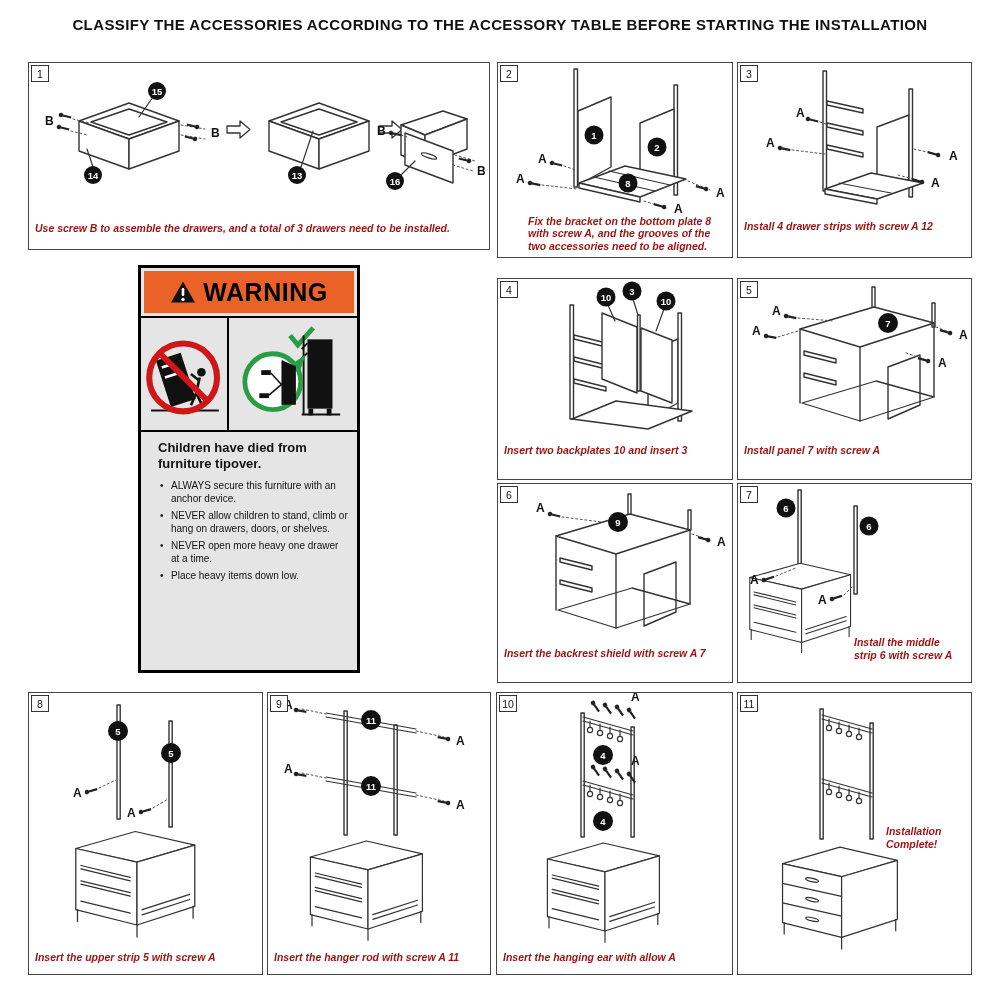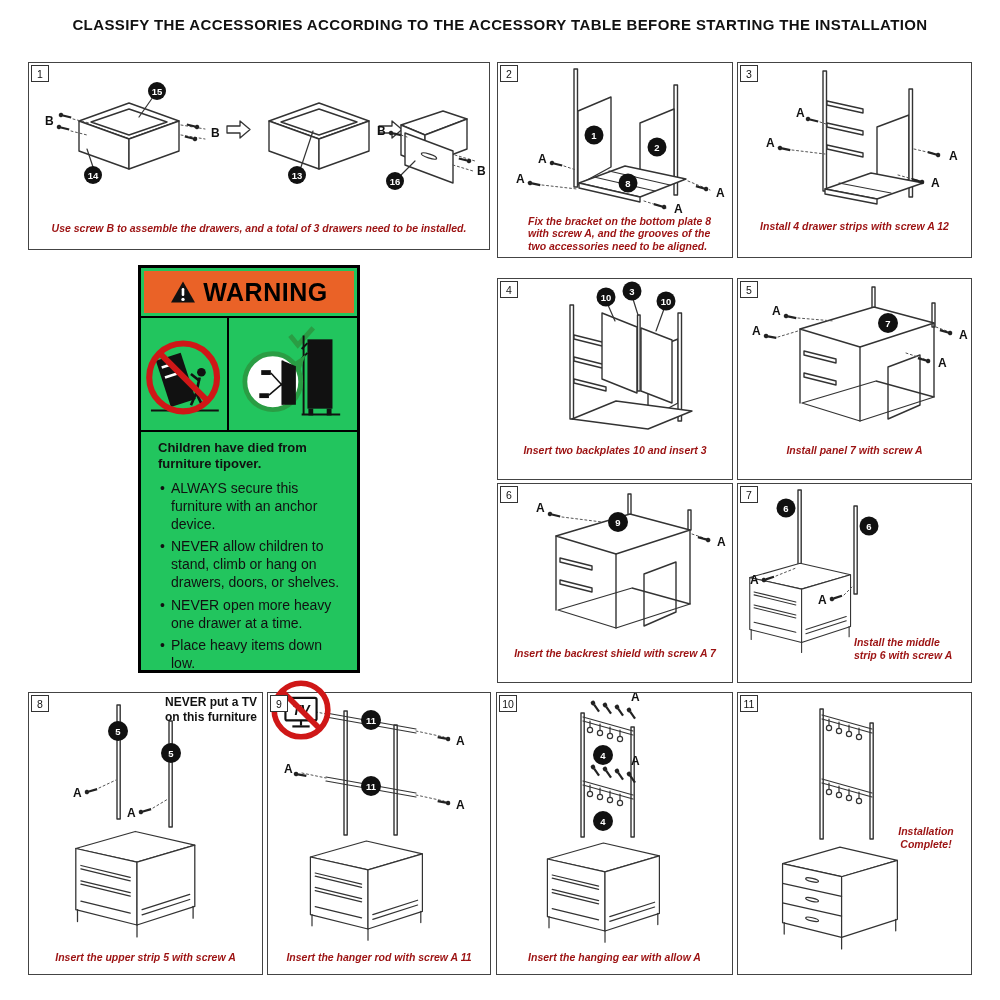--- a/index.html
+++ b/index.html
@@ -10,45 +10,45 @@
     --line:#333;
   }
   html,body{margin:0;padding:0;}
   body{width:1000px;height:1000px;position:relative;background:#fff;
        font-family:"Liberation Sans", sans-serif;color:#111;overflow:hidden;}
   .title{position:absolute;left:0;top:16px;width:1000px;text-align:center;
          font-size:15px;font-weight:700;letter-spacing:.4px;}
   .panel{position:absolute;border:1.5px solid #444;background:#fff;box-sizing:border-box;}
   .step{position:absolute;left:2px;top:2px;width:16px;height:15px;border:1.3px solid #333;
         font-size:10.5px;display:flex;align-items:center;justify-content:center;background:#fff;z-index:3;}
-  .caption{position:absolute;left:6px;right:6px;bottom:10px;text-align:center;
+  .caption{position:absolute;left:6px;right:6px;bottom:10px;
            color:var(--caption_red);font-style:italic;font-weight:700;font-size:10.5px;line-height:1.22;}
   .caption.leftal{text-align:left;}
   .caption.side{right:auto;bottom:auto;}
   svg.art{position:absolute;left:0;top:0;}
   svg text{font-family:"Liberation Sans",sans-serif;}
   .lb{fill:#111;font-size:12px;font-weight:700;}
   .bt{fill:#fff;font-size:9.5px;font-weight:700;text-anchor:middle;}
   .art{stroke-linejoin:round;stroke-linecap:round;}
   .w{fill:#fff;stroke:var(--line);stroke-width:1.4;}
   .ln{fill:none;stroke:var(--line);stroke-width:1.2;}
   .dl{fill:none;stroke:#555;stroke-width:1;stroke-dasharray:2,2.6;}
   
   .warnbox{position:absolute;left:138px;top:265px;width:222px;height:408px;border:3px solid #000;
-           background:#22c55e;box-sizing:border-box;display:flex;flex-direction:column;}
+           background:#e5e5e5;box-sizing:border-box;display:flex;flex-direction:column;}
   .warnhead{margin:3px;background:var(--warning_orange);display:flex;align-items:center;justify-content:center;
             gap:7px;height:42px;flex:0 0 auto;}
   .warnhead .wt{font-size:25px;font-weight:800;letter-spacing:.5px;color:#000;}
   .pictrow{border-top:2px solid #000;border-bottom:2px solid #000;display:flex;height:112px;flex:0 0 auto;}
   .pictcell{display:flex;align-items:center;justify-content:center;}
   .pictcell.l{width:86px;border-right:2px solid #000;}
   .pictcell.r{flex:1;}
   .warntext{padding:8px 9px 0 17px;flex:1 1 auto;}
   .warnlead{font-size:13px;font-weight:700;line-height:1.25;margin-bottom:6px;}
-  .warnul{list-style:none;margin:0;padding:0;font-size:14px;line-height:1.3;}
+  .warnul{list-style:none;margin:0;padding:0;font-size:10px;line-height:1.3;}
   .warnul li{padding-left:13px;position:relative;margin-bottom:4px;}
   .warnul li::before{content:"•";position:absolute;left:2px;top:0;}
   .tvrow{display:flex;align-items:center;justify-content:center;gap:8px;padding:2px 8px 8px 8px;flex:0 0 auto;}
   .tvnote{font-size:12px;font-weight:700;line-height:1.25;width:96px;text-align:left;}
 </style>
 </head>
 <body>
 
 <svg width="0" height="0" style="position:absolute" aria-hidden="true">
   <defs>
@@ -561,24 +561,13 @@
   </div>
   <div class="warntext">
     <div class="warnlead">Children have died from furniture tipover.</div>
     <ul class="warnul">
       <li>ALWAYS secure this furniture with an anchor device.</li>
       <li>NEVER allow children to stand, climb or hang on drawers, doors, or shelves.</li>
       <li>NEVER open more heavy one drawer at a time.</li>
       <li>Place heavy items down low.</li>
     </ul>
   </div>
-  <div class="tvrow">
-    <div class="tvnote">NEVER put a TV on this furniture</div>
-    <svg width="64" height="64" viewBox="0 0 74 74">
-      <rect x="19" y="23" width="36" height="26" rx="2" fill="#fff" stroke="#111" stroke-width="2.5"></rect>
-      <text x="37" y="43" text-anchor="middle" font-size="16" font-weight="800" font-style="italic" fill="#111">TV</text>
-      <line x1="37" y1="49" x2="37" y2="55" stroke="#111" stroke-width="2.5"></line>
-      <line x1="27" y1="56" x2="47" y2="56" stroke="#111" stroke-width="2.5"></line>
-      <circle cx="37" cy="37" r="31" fill="none" stroke="var(--prohibit_red)" stroke-width="6.5"></circle>
-      <line x1="15" y1="15" x2="59" y2="59" stroke="var(--prohibit_red)" stroke-width="6.5"></line>
-    </svg>
-  </div>
 </div>
 
 </body></html>

